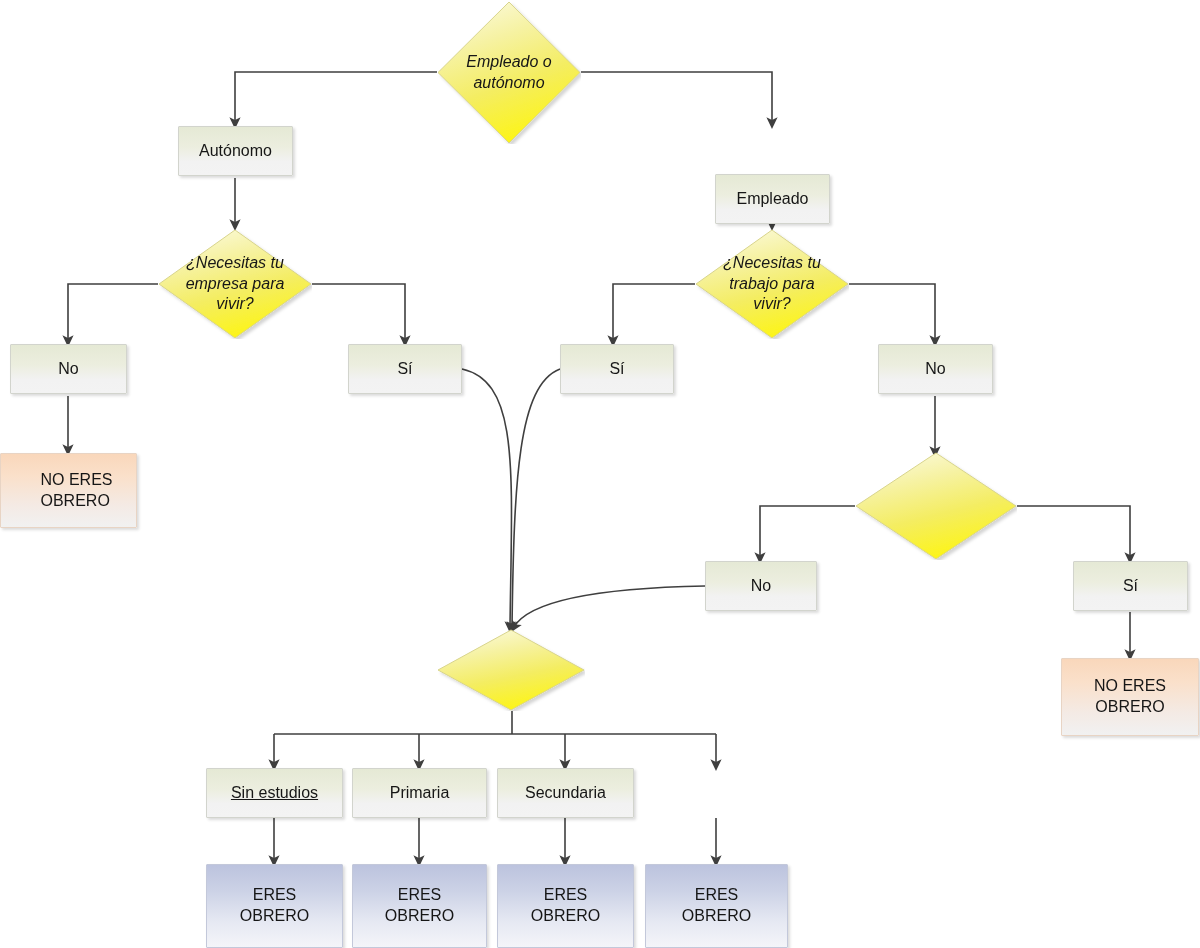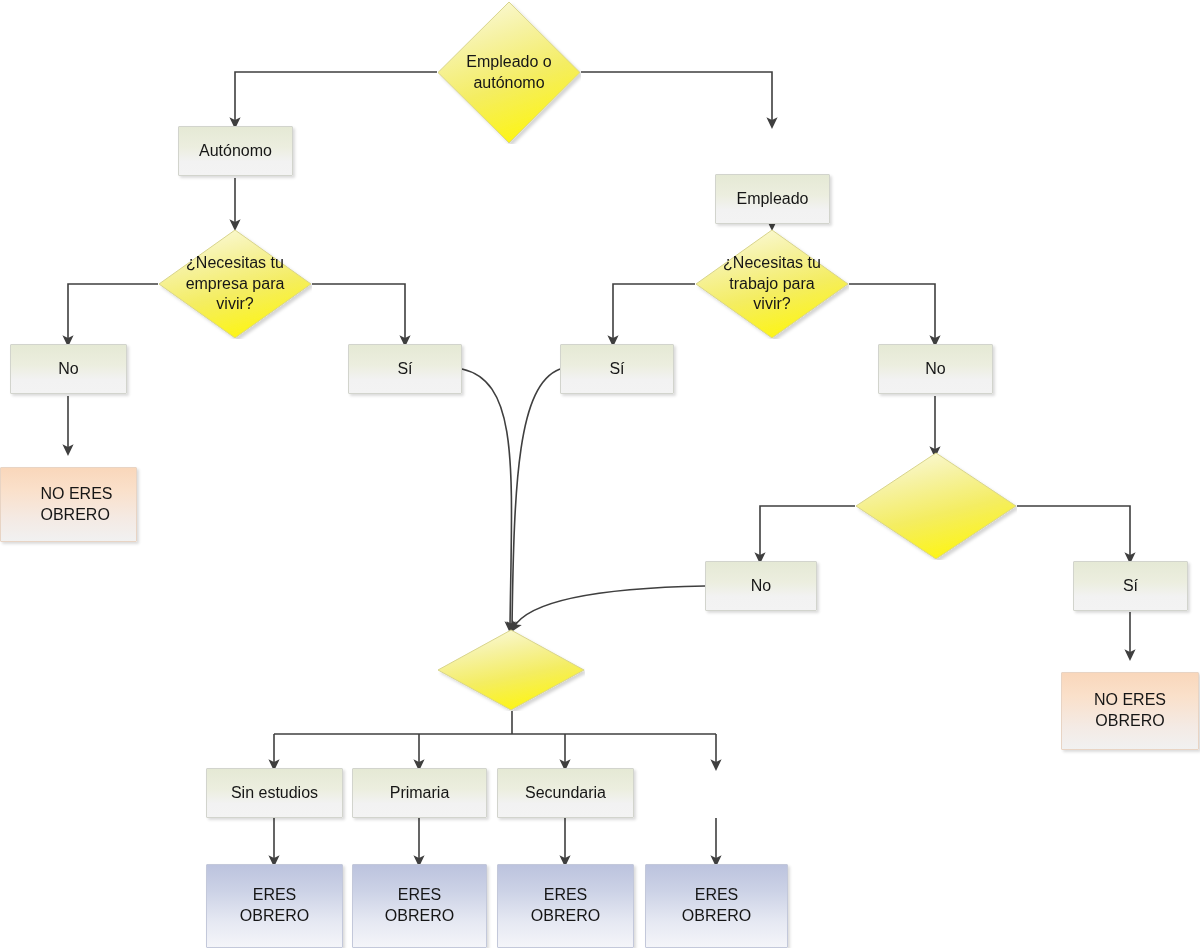--- a/index.html
+++ b/index.html
@@ -47,21 +47,20 @@
     border: 1px solid #d2d4cd;
     border-radius: 1px;
     box-shadow: 2px 2px 3px rgba(0,0,0,0.14);
   }
   .box.green {
     background: linear-gradient(to bottom, #e5e9d5 0%, #eceedf 42%, #f2f2f2 72%, #f3f3f3 100%);
   }
   .box.salmon {
     background: linear-gradient(to bottom, #f9d7bb 0%, #fae0ca 30%, #f4eae4 70%, #f1f1f1 100%);
     border-color: #e8d4c4;
-    margin-top: 14px;
   }
   .box.blue {
     background: linear-gradient(to bottom, #bcc3de 0%, #ccd2e6 32%, #e5e8f2 68%, #f4f5f9 100%);
     border-color: #c3c8da;
   }
   .box .label {
     padding: 0 6px;
     white-space: pre-line;
   }
 
@@ -77,20 +76,21 @@
     top: 0;
     width: 100%;
     height: 100%;
     z-index: 1;
   }
   .diamond .label {
     position: relative;
     z-index: 2;
     white-space: pre-line;
     width: 190px;
+    font-style: italic;
   }
   .diamond.wide .label { width: 200px; }
   .diamond.narrow .label { width: 140px; }
   .t16 { font-size: 16px; }
 </style>
 </head>
 <body>
 
 <div id="canvas">
 
@@ -227,21 +227,21 @@
     <div class="label">NO ERES
 OBRERO</div>
   </div>
 
   <div class="node diamond narrow t16" style="left:437px; top:629px; width:148px; height:82px;">
     <svg class="shape" viewBox="0 0 148 82" preserveAspectRatio="none">
       <polygon points="74,1 147,41 74,81 1,41" fill="url(#dgrad)" stroke="#d8d48c" stroke-width="1" filter="url(#dshadow)"></polygon>
     </svg>
   </div>
 
-  <div class="node box green t16" style="left:206px; top:768px; width:137px; height:50px;">
+  <div class="node box green t16" style="left:206px; top:768px; width:137px; height:50px;text-decoration:underline;">
     <div class="label">Sin estudios</div>
   </div>
   <div class="node box green t16" style="left:352px; top:768px; width:135px; height:50px;">
     <div class="label">Primaria</div>
   </div>
   <div class="node box green t16" style="left:497px; top:768px; width:137px; height:50px;">
     <div class="label">Secundaria</div>
   </div>
 
   <div class="node box blue t16" style="left:206px; top:864px; width:137px; height:84px;">

